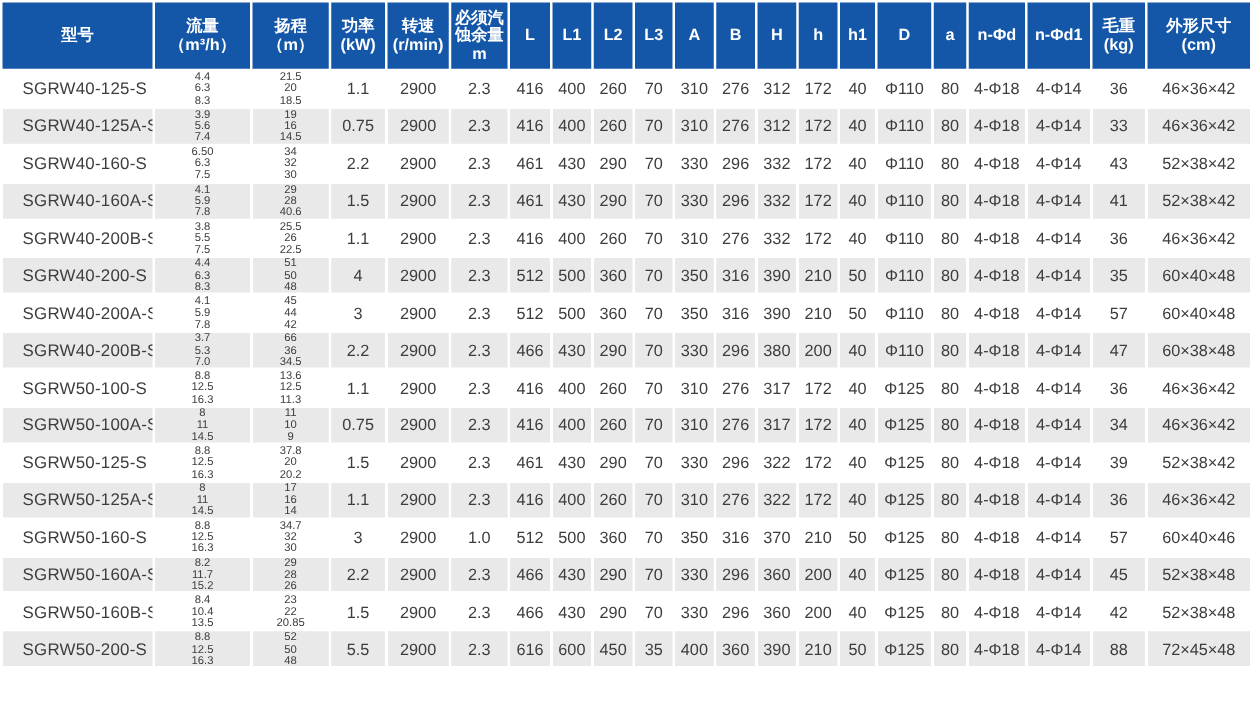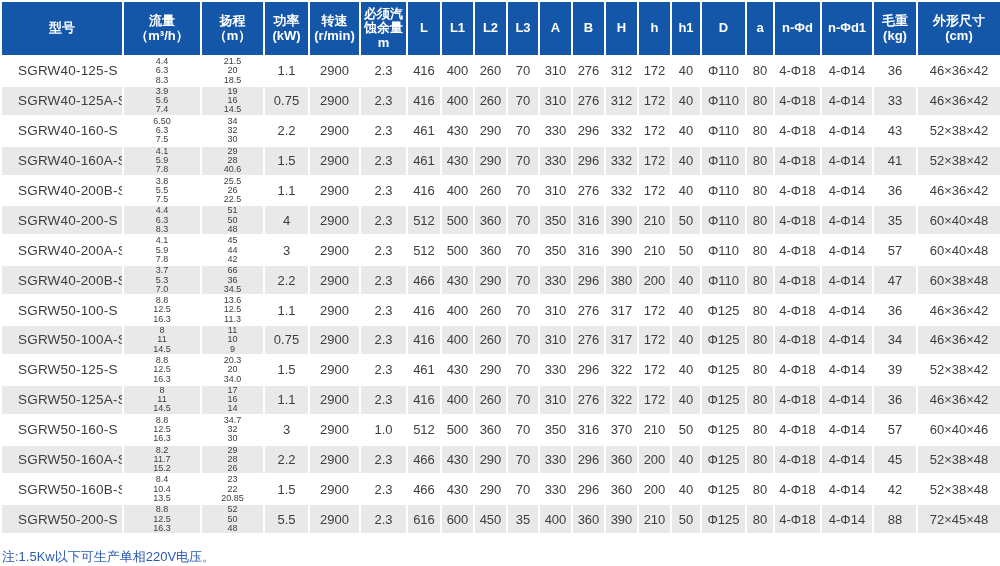--- a/index.html
+++ b/index.html
@@ -454,23 +454,23 @@
           <td>46×36×42</td>
         </tr>
         <tr>
           <td class="model">SGRW50-125-S</td>
           <td class="stack-cell">
             <div class="stack">8.8</div>
             <div class="stack">12.5</div>
             <div class="stack">16.3</div>
           </td>
           <td class="stack-cell">
-            <div class="stack">20.3</div>
+            <div class="stack">37.8</div>
             <div class="stack">20</div>
-            <div class="stack">34.0</div>
+            <div class="stack">20.2</div>
           </td>
           <td>1.5</td>
           <td>2900</td>
           <td>2.3</td>
           <td>461</td>
           <td>430</td>
           <td>290</td>
           <td>70</td>
           <td>330</td>
           <td>296</td>
@@ -634,14 +634,13 @@
           <td>50</td>
           <td>Φ125</td>
           <td>80</td>
           <td>4-Φ18</td>
           <td>4-Φ14</td>
           <td>88</td>
           <td>72×45×48</td>
         </tr>
       </tbody>
   </table>
-  <div class="note">注:1.5Kw以下可生产单相220V电压。</div>
 </div>
 
 </body></html>

